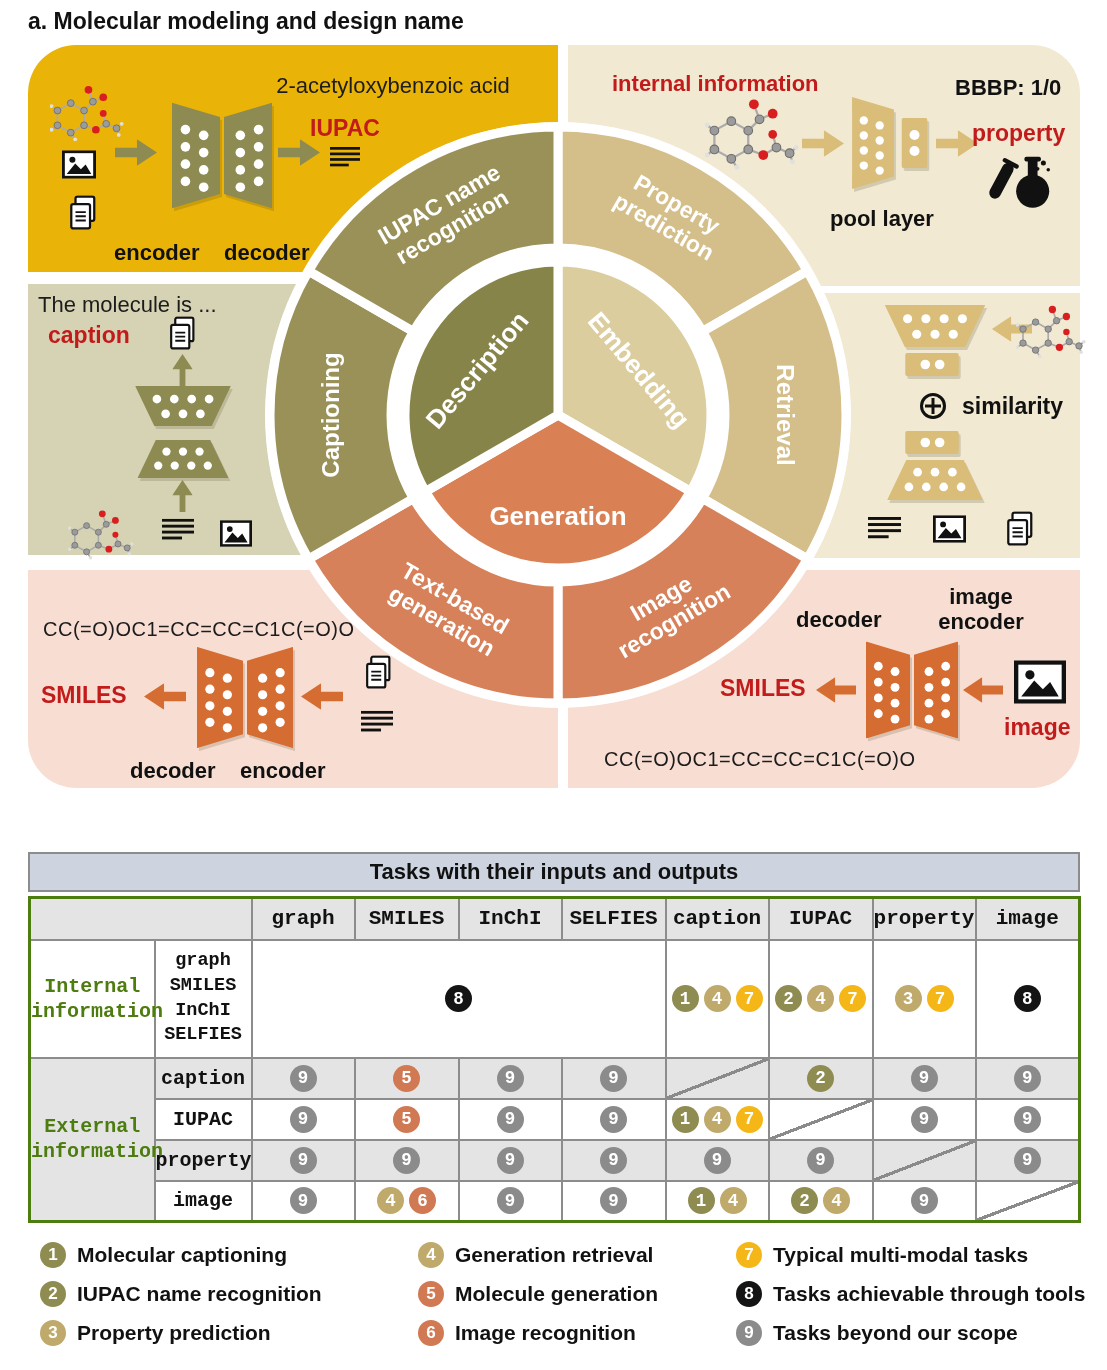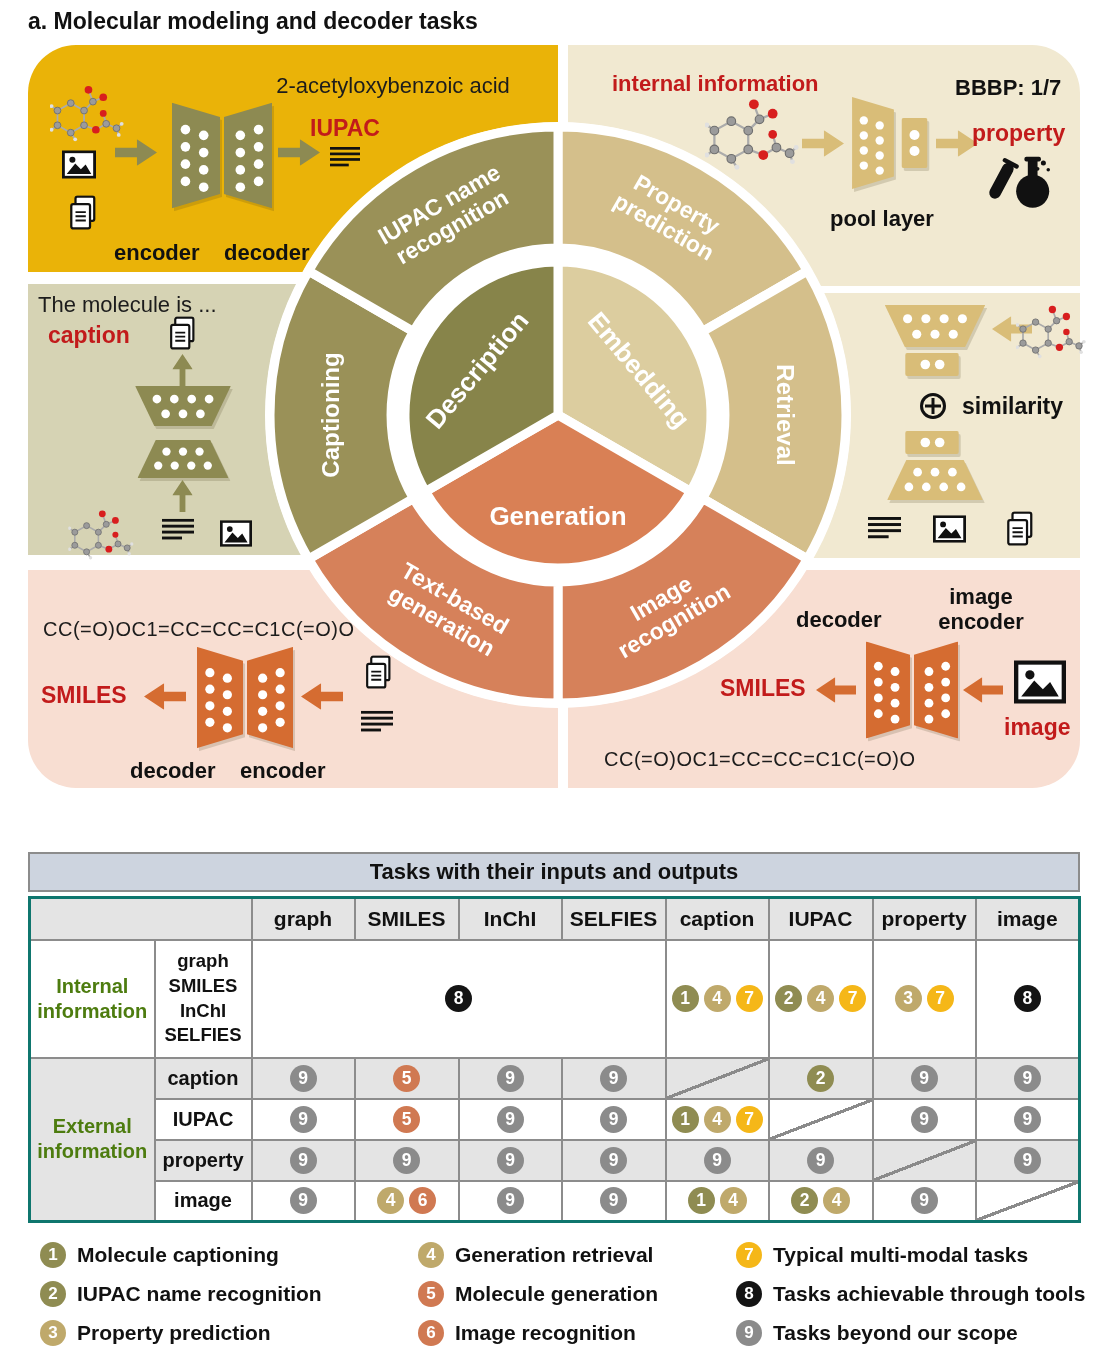--- a/index.html
+++ b/index.html
@@ -15,21 +15,21 @@
   .molname{font-size:22px;color:#1c1c1c;}
   .shape{filter:drop-shadow(2px 3px 0 rgba(70,60,30,0.18));}
   .flip{transform:scaleX(-1);}
   svg{display:block;}
   .wheel{position:absolute;left:0;top:0;pointer-events:none;}
   .ringlab{font-size:23px;font-weight:bold;fill:#fff;text-anchor:middle;}
   .innerlab{font-size:26px;font-weight:bold;fill:#fff;text-anchor:middle;}
   
   #tblwrap{position:absolute;left:28px;top:852px;width:1052px;}
   .tbl-title{background:#cdd4df;border:2.5px solid #8c8c8c;height:36px;display:flex;align-items:center;justify-content:center;font-weight:bold;font-size:22px;color:#111;margin-bottom:4px;}
-  table.tbl{border-collapse:collapse;table-layout:fixed;width:1052px;border:3px solid #0f766e;}
+  table.tbl{border-collapse:collapse;table-layout:fixed;width:1052px;border:3px solid #4d7c0f;font-family:Liberation Mono, monospace;}
   .tbl th,.tbl td{border:2.5px solid #8c8c8c;text-align:center;vertical-align:middle;padding:0;}
   tr.hdr{height:42px;}
   tr.hdr th{background-color:#e4e4e4;font-size:21px;font-weight:bold;color:#111;}
   tr.internal{height:118px;}
   tr.internal>*{background-color:#fff;}
   tr.ext{height:41px;}
   tr.gray>*{background-color:#e4e4e4;}
   tr.white>*{background-color:#fff;}
   .rowgroup{font-weight:bold;font-size:20px;color:#4d7c0f;white-space:pre-line;line-height:1.25;}
   .extgroup{background-color:#e4e4e4 !important;}
@@ -185,21 +185,21 @@
         <g fill="#d81e1e">
             <circle cx="52" cy="12" r="5.2"></circle>
             <circle cx="72" cy="22" r="5.2"></circle>
             <circle cx="62" cy="66" r="5.2"></circle>
             <circle cx="72" cy="44" r="4.6"></circle>
           </g>
       </symbol>
     </defs>
   </svg>
 
-  <div class="sec-title" style="left:28px;top:8px;">a. Molecular modeling and decoder tasks</div>
+  <div class="sec-title" style="left:28px;top:8px;">a. Molecular modeling and design name</div>
 
   <div class="panel" style="left:28px;top:45px;width:530px;height:227px;background:#eab308;border-radius:48px 0 0 0;">
     <svg class="abs" style="left:22px;top:36px;" width="74" height="62" viewBox="0 0 100 84">
         <use href="#mol"></use>
       </svg>
     <svg class="abs" style="left:34px;top:105px;color:#111;" width="34" height="29" viewBox="0 0 36 30">
         <use href="#imgicon"></use>
       </svg>
     <svg class="abs" style="left:40px;top:150px;" width="30" height="36" viewBox="0 0 32 38">
         <use href="#docicon"></use>
@@ -235,21 +235,21 @@
       </svg>
     <svg class="abs shape" style="left:282px;top:52px;color:#d9bd78;" width="46" height="92" viewBox="0 0 50 110">
         <use href="#trapL"></use>
       </svg>
     <svg class="abs shape" style="left:333px;top:73px;color:#d9bd78;" width="27" height="50" viewBox="0 0 26 50">
         <use href="#vbar2"></use>
       </svg>
     <svg class="abs" style="left:368px;top:85px;color:#d9bd78;" width="42" height="27" viewBox="0 0 44 28">
         <use href="#arrowR"></use>
       </svg>
-    <div class="abs blk lab22" style="left:387px;top:30px;">BBBP: 1/7</div>
+    <div class="abs blk lab22" style="left:387px;top:30px;">BBBP: 1/0</div>
     <div class="abs red lab23" style="left:404px;top:75px;">property</div>
     <svg class="abs" style="left:417px;top:108px;" width="72" height="57" viewBox="0 0 74 58">
         <use href="#flask"></use>
       </svg>
     <div class="abs blk lab22" style="left:262px;top:161px;">pool layer</div>
   </div>
 
   <div class="panel" style="left:28px;top:284px;width:330px;height:271px;background:#d6d3b4;">
     <div class="abs" style="left:10px;top:8px;font-size:22px;color:#1c1c1c;">The molecule is ...</div>
     <div class="abs red lab23" style="left:20px;top:38px;">caption</div>
@@ -493,21 +493,21 @@
             <td class="diag"></td>
           </tr>
         </tbody>
     </table>
   </div>
 
   <div id="legend">
     <div class="leg-col" id="leg-col-0">
         <div class="leg-item">
           <span class="badge" style="background-color: rgb(143, 140, 82);">1</span>
-          <span class="leg-label">Molecule captioning</span>
+          <span class="leg-label">Molecular captioning</span>
         </div>
         <div class="leg-item">
           <span class="badge" style="background-color: rgb(143, 140, 82);">2</span>
           <span class="leg-label">IUPAC name recognition</span>
         </div>
         <div class="leg-item">
           <span class="badge" style="background-color: rgb(191, 169, 107);">3</span>
           <span class="leg-label">Property prediction</span>
         </div>
       </div>

